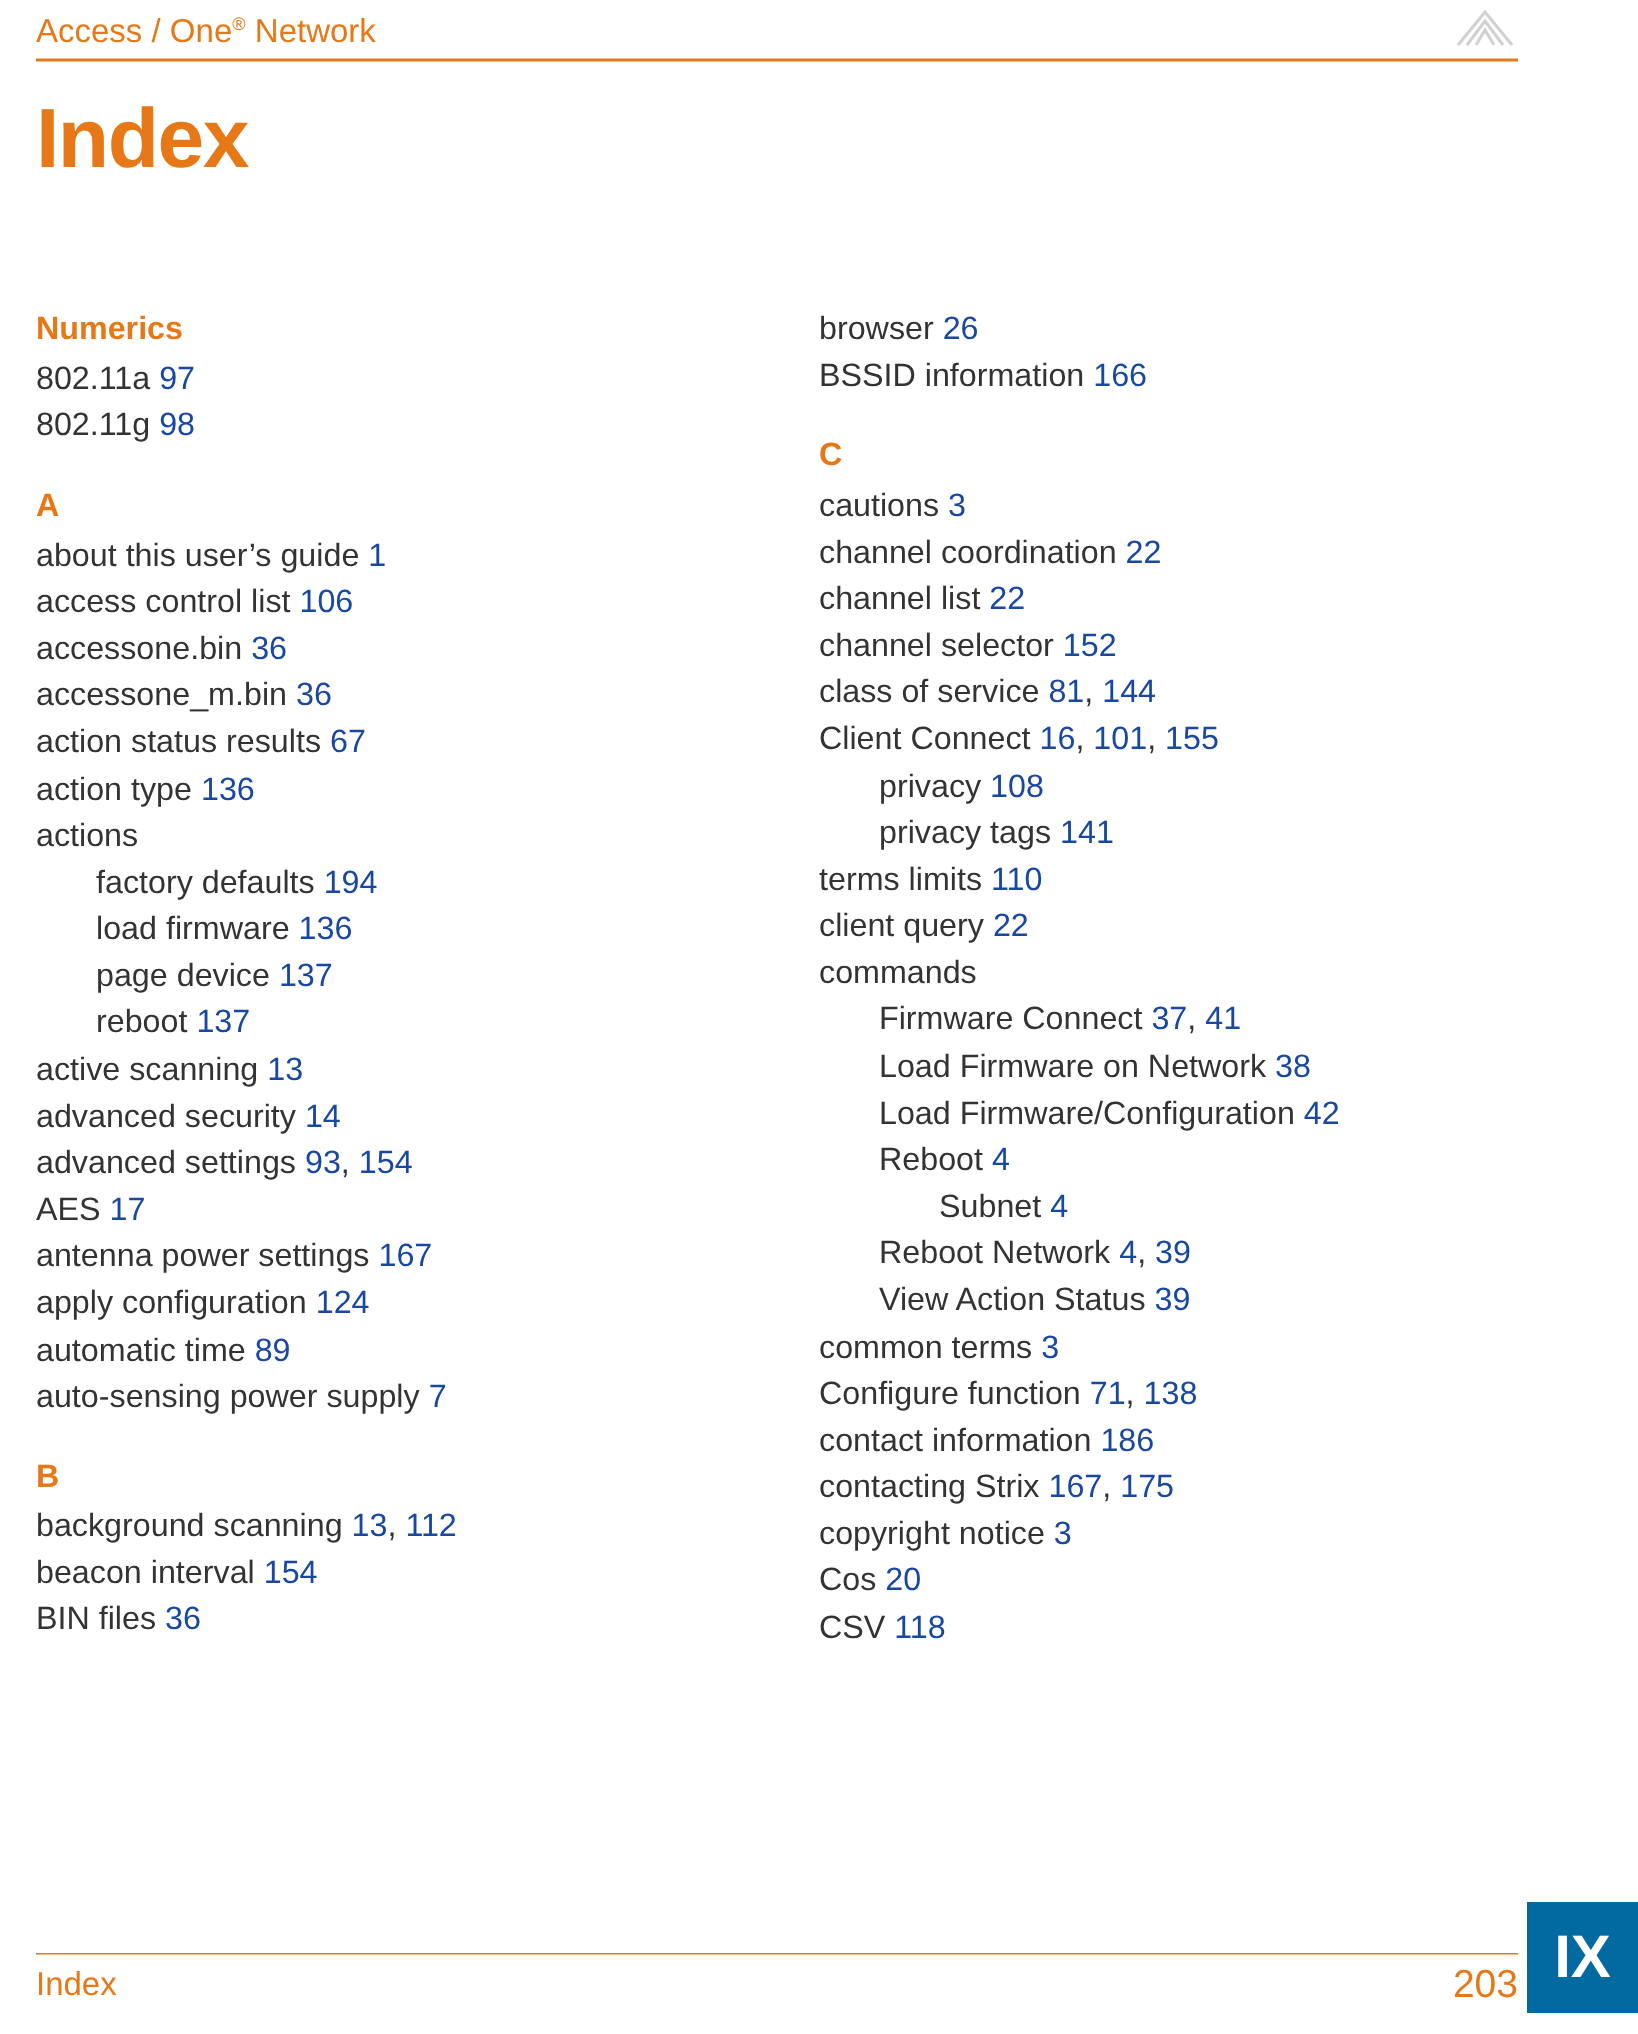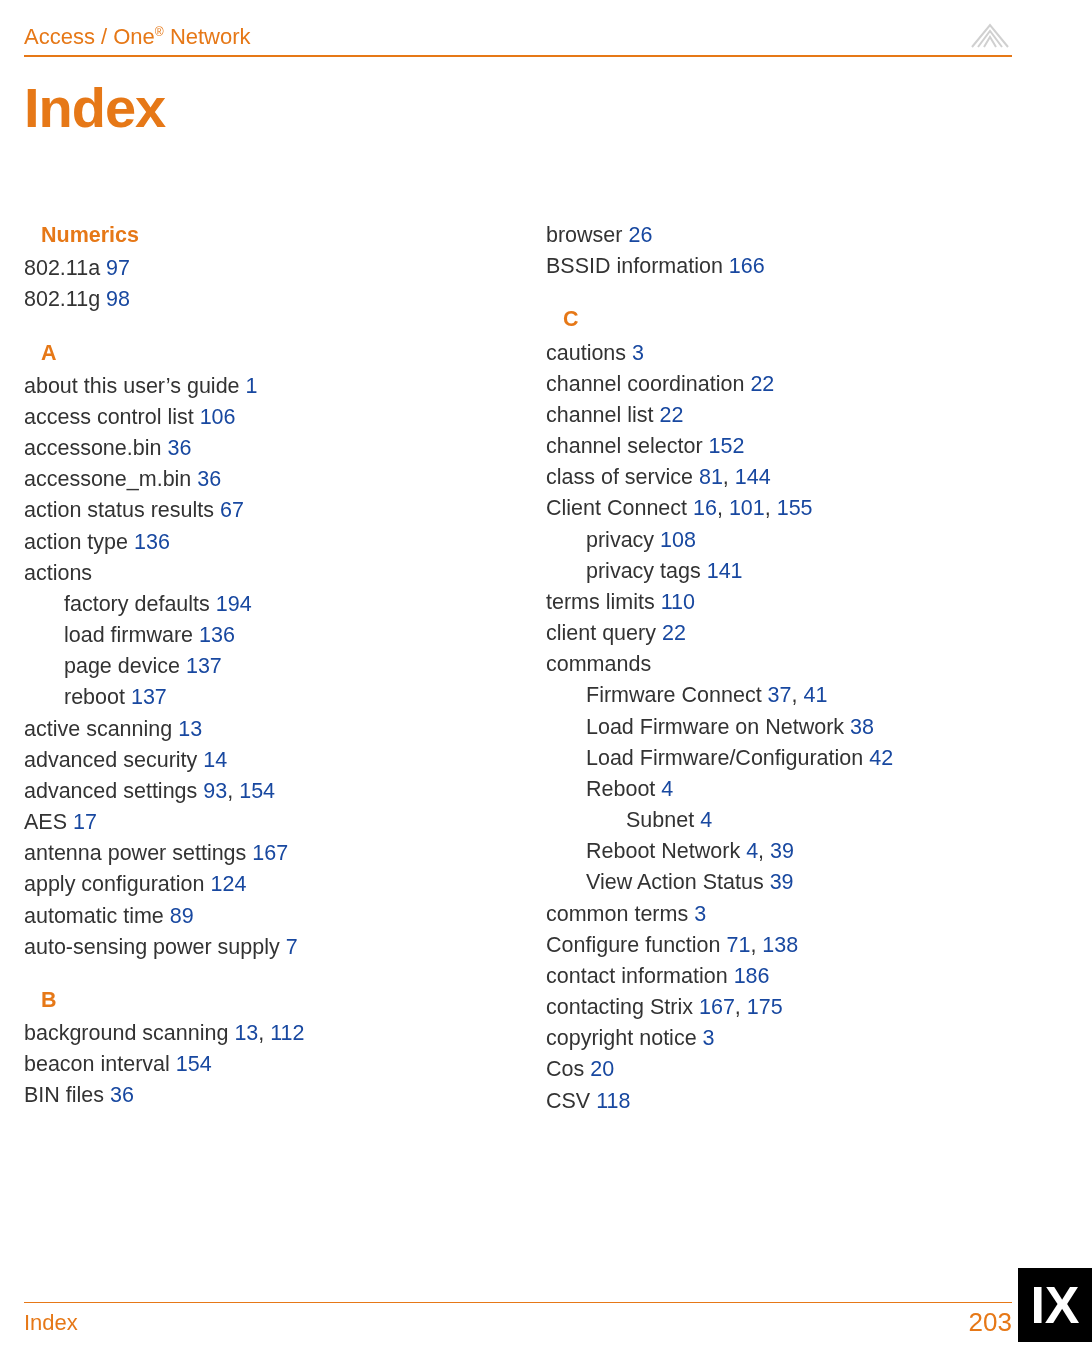--- a/index.html
+++ b/index.html
@@ -5,21 +5,21 @@
   * { margin: 0; padding: 0; box-sizing: border-box; }
   body {
     font-family: "Optima", "Segoe UI", "Helvetica Neue", sans-serif;
     background: #fff;
     width: 1092px;
     height: 1356px;
     position: relative;
     color: #333;
   }
   .page {
-    padding: 21px 80px 0 24px;
+    padding: 4px 80px 0 24px;
   }
   .header-row {
     display: flex;
     justify-content: space-between;
     align-items: center;
     border-bottom: 2px solid #e67817;
     padding-bottom: 2px;
   }
   .header-title {
     font-size: 22px;
@@ -43,21 +43,20 @@
     flex: 1;
     font-size: 21.5px;
     line-height: 1.45;
     color: #333;
   }
   .section-head {
     color: #e67817;
     font-weight: 700;
     margin-top: 22px;
     margin-bottom: 2px;
-    margin-left: 17px;
   }
   .section-head:first-child { margin-top: 0; }
   .entry { color: #333; }
   .entry .pg { color: #1848a0; }
   .indent1 { padding-left: 40px; }
   .indent2 { padding-left: 80px; }
   .footer {
     position: absolute;
     left: 24px;
     right: 0;
@@ -69,23 +68,23 @@
     width: 988px;
   }
   .footer-text { color: #e67817; font-size: 22px; flex: 1; }
   .footer-pg { color: #e67817; font-size: 26px; }
   .side-tab {
     position: absolute;
     right: 0;
     bottom: 14px;
     width: 74px;
     height: 74px;
-    background: #000000;
+    background: #0369a1;
     color: #fff;
-    font-size: 52px;
+    font-size: 40px;
     font-weight: 700;
     display: flex;
     align-items: center;
     justify-content: center;
   }
 </style>
 </head>
 <body>
 
 <div class="page">

